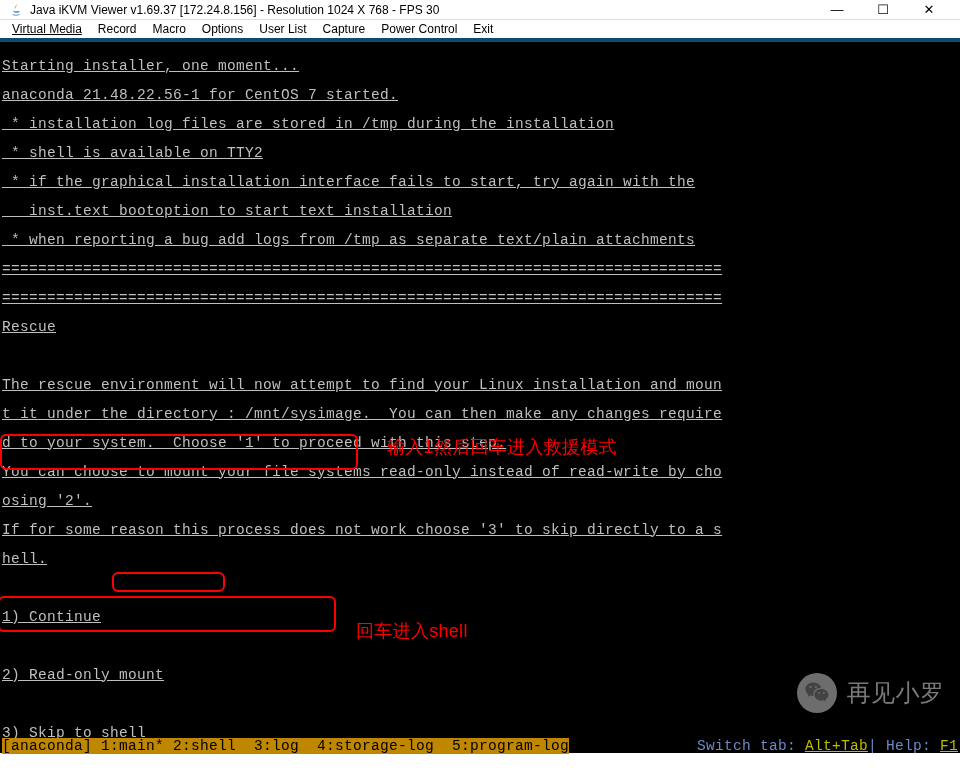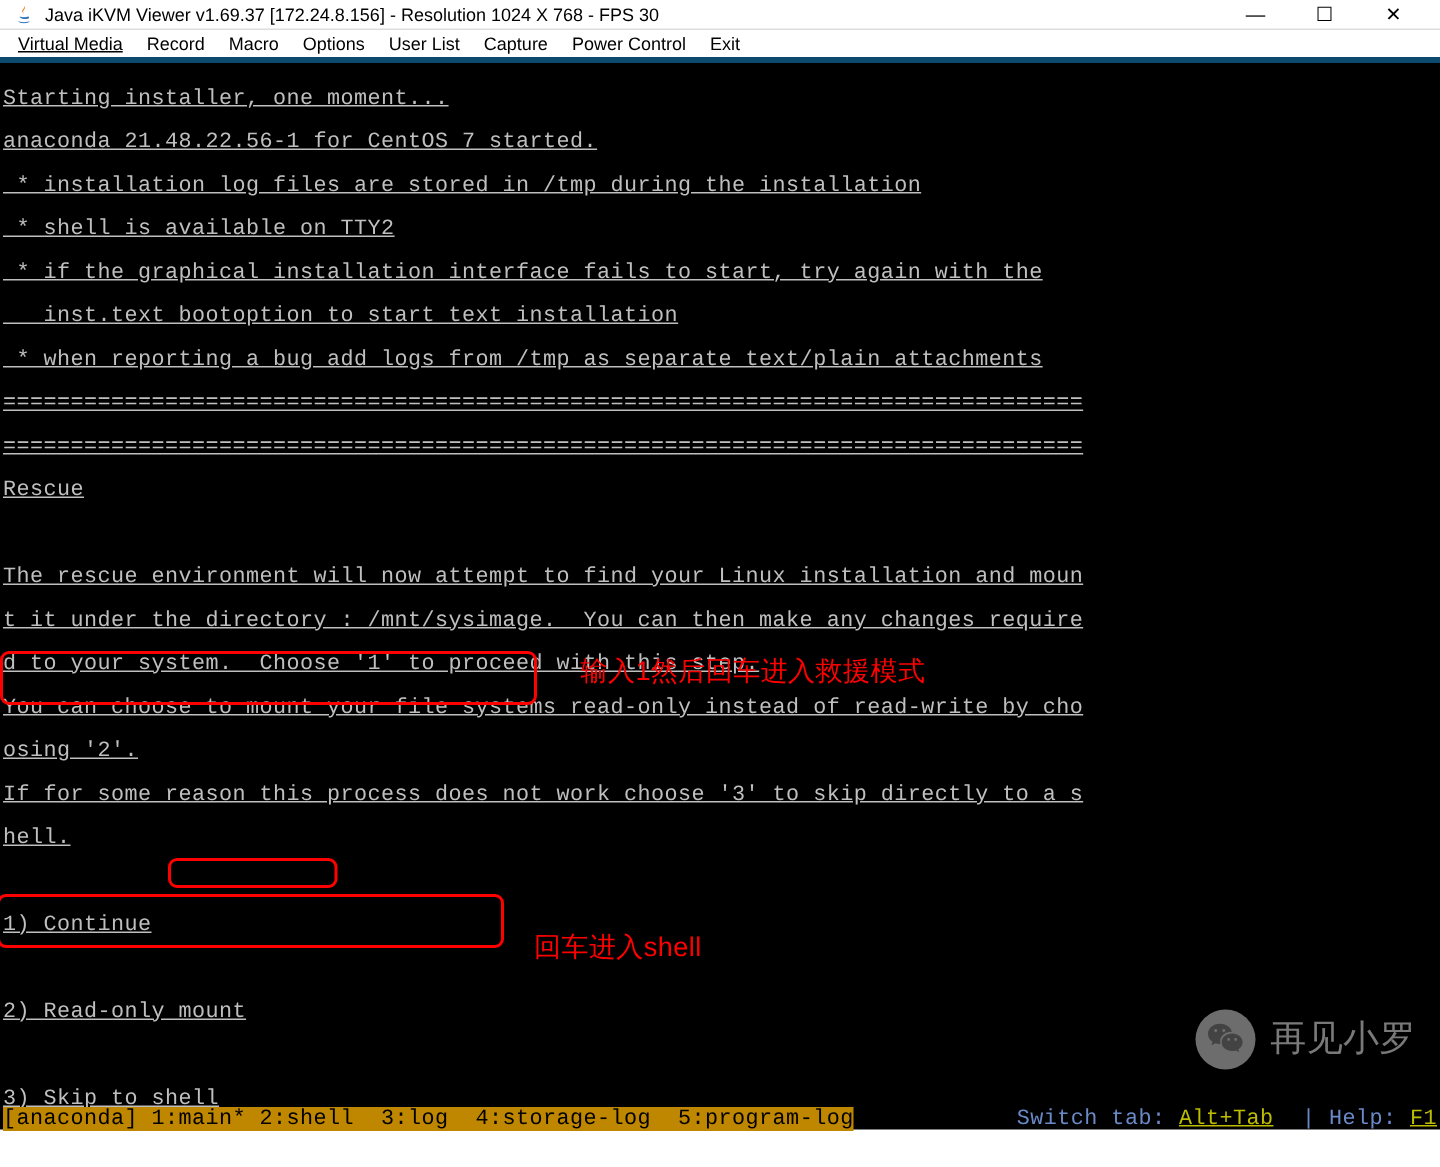--- a/index.html
+++ b/index.html
@@ -10,21 +10,21 @@
 .window-controls { display: flex; gap: 0; }
 .wbtn { width: 46px; height: 30px; display: flex; align-items: center; justify-content: center; color: #000; font-size: 13px; font-family: Arial; }
 .menubar { display: flex; align-items: center; height: 22px; padding: 0 4px; gap: 0; border-bottom: 4px solid #0c4a6e; background:#fff; }
 .menu-item { padding: 2px 8px; font-size: 12px; color: #000; cursor: default; }
 .menu-item:first-child { text-decoration: underline; }
 .terminal { background: #000; color: #bfbfbf; font-family: "Courier New", monospace; font-size: 14.5px; line-height: 14.5px; padding: 2px; white-space: pre; height: 711px; position: relative; letter-spacing: 0.3px; }
 .terminal .line { height: 14.5px; text-decoration: underline; }
 .sep { color: #bfbfbf; }
 .hilite { background: #bf8600; color: #000; }
 .statusbar { position: absolute; bottom: 0; left: 0; right: 0; display: flex; justify-content: space-between; padding: 0 2px; }
-.statusbar .right { display: flex; gap: 19px; }
+.statusbar .right { display: flex; gap: 0; }
 .yellow-u { color: #bcbc00; text-decoration: underline; }
 .lblue { color: #6a89c7; }
 .annot { position: absolute; border: 2px solid #f00; border-radius: 6px; pointer-events: none; }
 .annot-text { position: absolute; color: #f00; font-family: "Microsoft YaHei", Arial, sans-serif; font-size: 18px; font-weight: normal; pointer-events: none; }
 .wechat-overlay { position: absolute; right: 16px; bottom: 40px; display: flex; align-items: center; gap: 10px; color: #fff; font-family: "Microsoft YaHei", Arial, sans-serif; opacity: 0.55; }
 .wechat-icon { width: 40px; height: 40px; border-radius: 50%; background: #c7c7c7; display:flex; align-items:center; justify-content:center; }
 .wechat-text { font-size: 24px; color: #dcdcdc; }
 </style>
 </head>
 <body>

